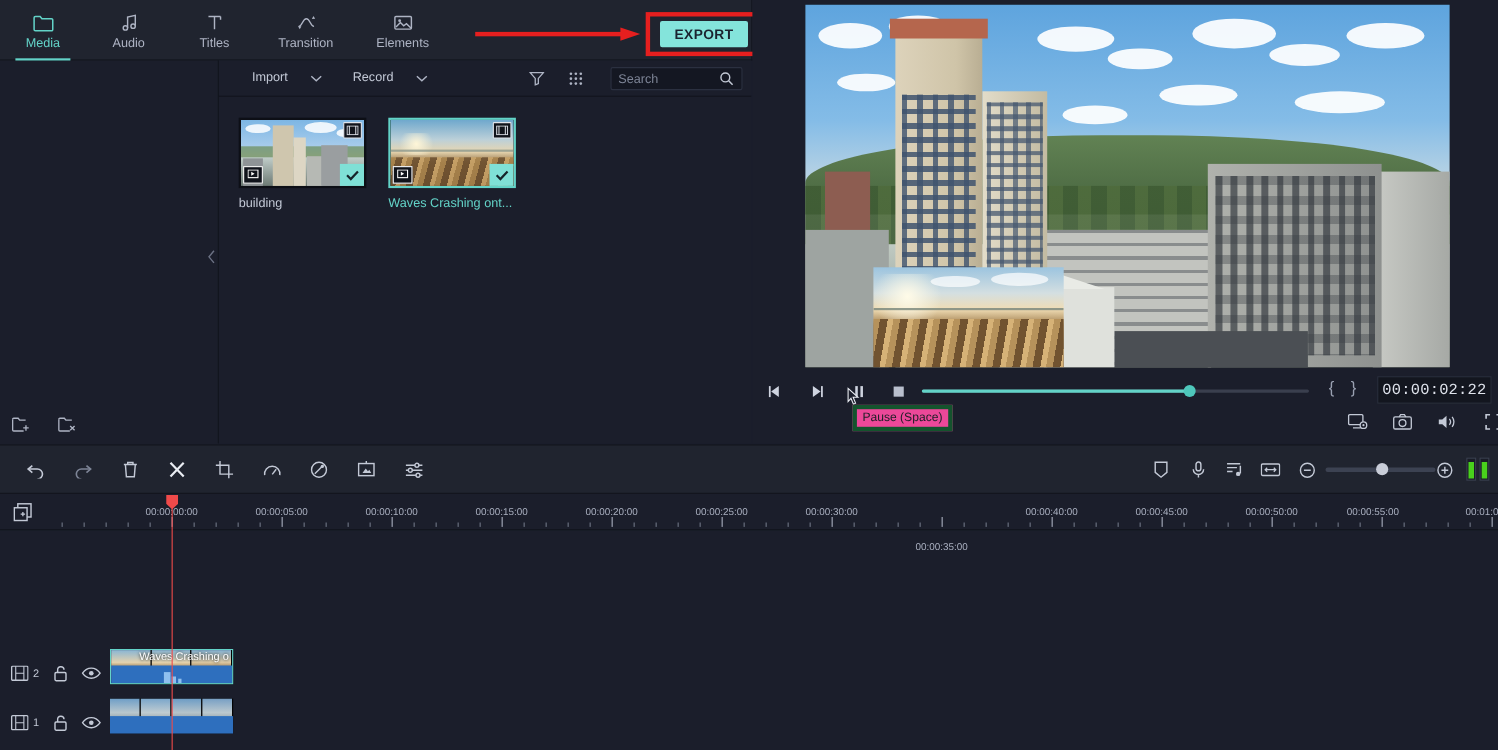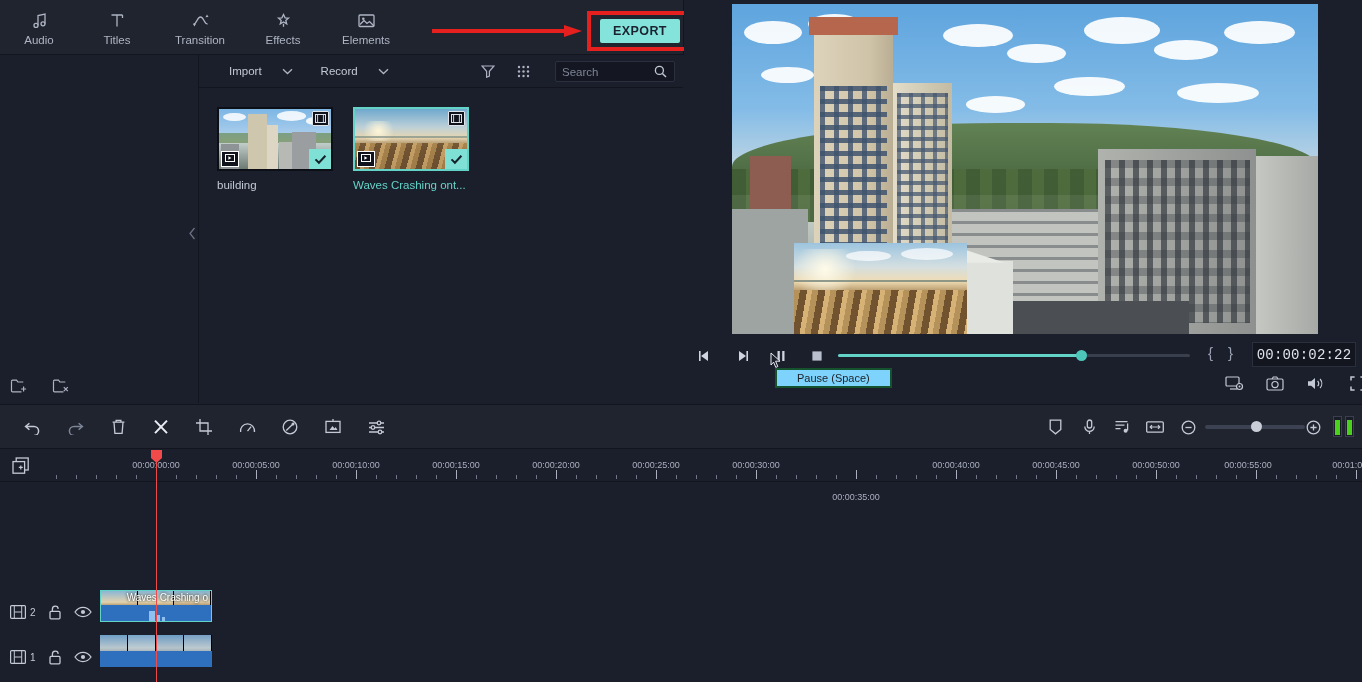--- a/index.html
+++ b/index.html
@@ -243,22 +243,22 @@
   .brk { position: absolute; top: 8px; font-size: 15px; color: #9aa1b2; cursor: pointer; }
   .tcode {
     position: absolute; left: 568px; top: 6px; width: 104px; height: 25px;
     background: #13161f; border: 1px solid #2a2f3d; color: #dfe3ec;
     font-family: "Liberation Mono", monospace; font-size: 14px;
     display: flex; align-items: center; justify-content: center; letter-spacing: .2px;
   }
   .pright { position: absolute; left: 540px; top: 38px; display: flex; gap: 21px; align-items: center; }
   .pright .pi { cursor: pointer; display: flex; align-items: center; justify-content: center; width: 20px; height: 18px; }
   .tooltip {
-    position: absolute; left: 91px; top: 32px; background: #7dd3fc; color: #1d1f26;
-    font-size: 11px; padding: 2px 20px; border: 2px solid #14532d; white-space: nowrap;
+    position: absolute; left: 91px; top: 32px; background: #ec4899; color: #1d1f26;
+    font-size: 11px; padding: 2px 5px; border: 4px solid #14532d; white-space: nowrap;
   }
   .cursor-arrow { position: absolute; left: 86px; top: 16px; width: 12px; height: 18px; }
 
   
   .tl-toolbar {
     position: absolute; left: 0; top: 404px; width: 1362px; height: 45px;
     background: #20242f; border-top: 1px solid #12151d; border-bottom: 1px solid #12151d;
   }
   .tbtn {
     position: absolute; top: 10px; width: 26px; height: 24px;
@@ -301,20 +301,28 @@
   svg { display: block; }
 </style>
 </head>
 <body>
 
 <div class="app">
 
   <div class="topbar">
     <div class="tabs">
 
+      <div class="tab active">
+        <span class="ticon">
+          <svg width="19" height="17" viewBox="0 0 19 17">
+              <path d="M1 4.2A1.2 1.2 0 0 1 2.2 3h4.3l1.6 2h8.7A1.2 1.2 0 0 1 18 6.2v8.6A1.2 1.2 0 0 1 16.8 16H2.2A1.2 1.2 0 0 1 1 14.8z" fill="none" stroke="#63d3c8" stroke-width="1.4"></path>
+            </svg>
+        </span>
+        <span>Media</span>
+      </div>
 
       <div class="tab">
         <span class="ticon">
           <svg width="17" height="17" viewBox="0 0 17 17">
               <path d="M7 13.5V3.5l7-1.5v9.5" fill="none" stroke="#aeb4c4" stroke-width="1.3"></path>
               <circle cx="5" cy="13.4" r="2" fill="none" stroke="#aeb4c4" stroke-width="1.3"></circle>
               <circle cx="12" cy="11.8" r="2" fill="none" stroke="#aeb4c4" stroke-width="1.3"></circle>
             </svg>
         </span>
         <span>Audio</span>
@@ -333,29 +341,20 @@
         <span class="ticon">
           <svg width="19" height="17" viewBox="0 0 19 17">
               <path d="M2.5 12c3.5 0 3.5-7 7-7s3.5 7 7 7" fill="none" stroke="#aeb4c4" stroke-width="1.3"></path>
               <path d="M16 2.5l1.5 2.6-3 .1z" fill="#aeb4c4"></path>
               <path d="M3.5 14.5L2 11.9l3-.1z" fill="#aeb4c4"></path>
             </svg>
         </span>
         <span>Transition</span>
       </div>
 
-      <div class="tab">
-        <span class="ticon">
-          <svg width="17" height="17" viewBox="0 0 17 17">
-              <path d="M8.5 2.5l1.6 3.3 3.4.3-2.7 2.3.9 3.4-3.2-1.9-3.2 1.9.9-3.4L3.5 6.1l3.4-.3z" fill="none" stroke="#aeb4c4" stroke-width="1.3"></path>
-              <path d="M8.5 11.8v3" stroke="#aeb4c4" stroke-width="1.3"></path>
-            </svg>
-        </span>
-        <span>Effects</span>
-      </div>
 
       <div class="tab wide">
         <span class="ticon">
           <svg width="19" height="17" viewBox="0 0 19 17">
               <rect x="2" y="3" width="15" height="11.5" rx="1" fill="none" stroke="#aeb4c4" stroke-width="1.3"></rect>
               <circle cx="6.3" cy="6.8" r="1.3" fill="#aeb4c4"></circle>
               <path d="M3 12.5l4-4 3 3 2.5-2 4.5 4.5" fill="none" stroke="#aeb4c4" stroke-width="1.3"></path>
             </svg>
         </span>
         <span>Elements</span>

